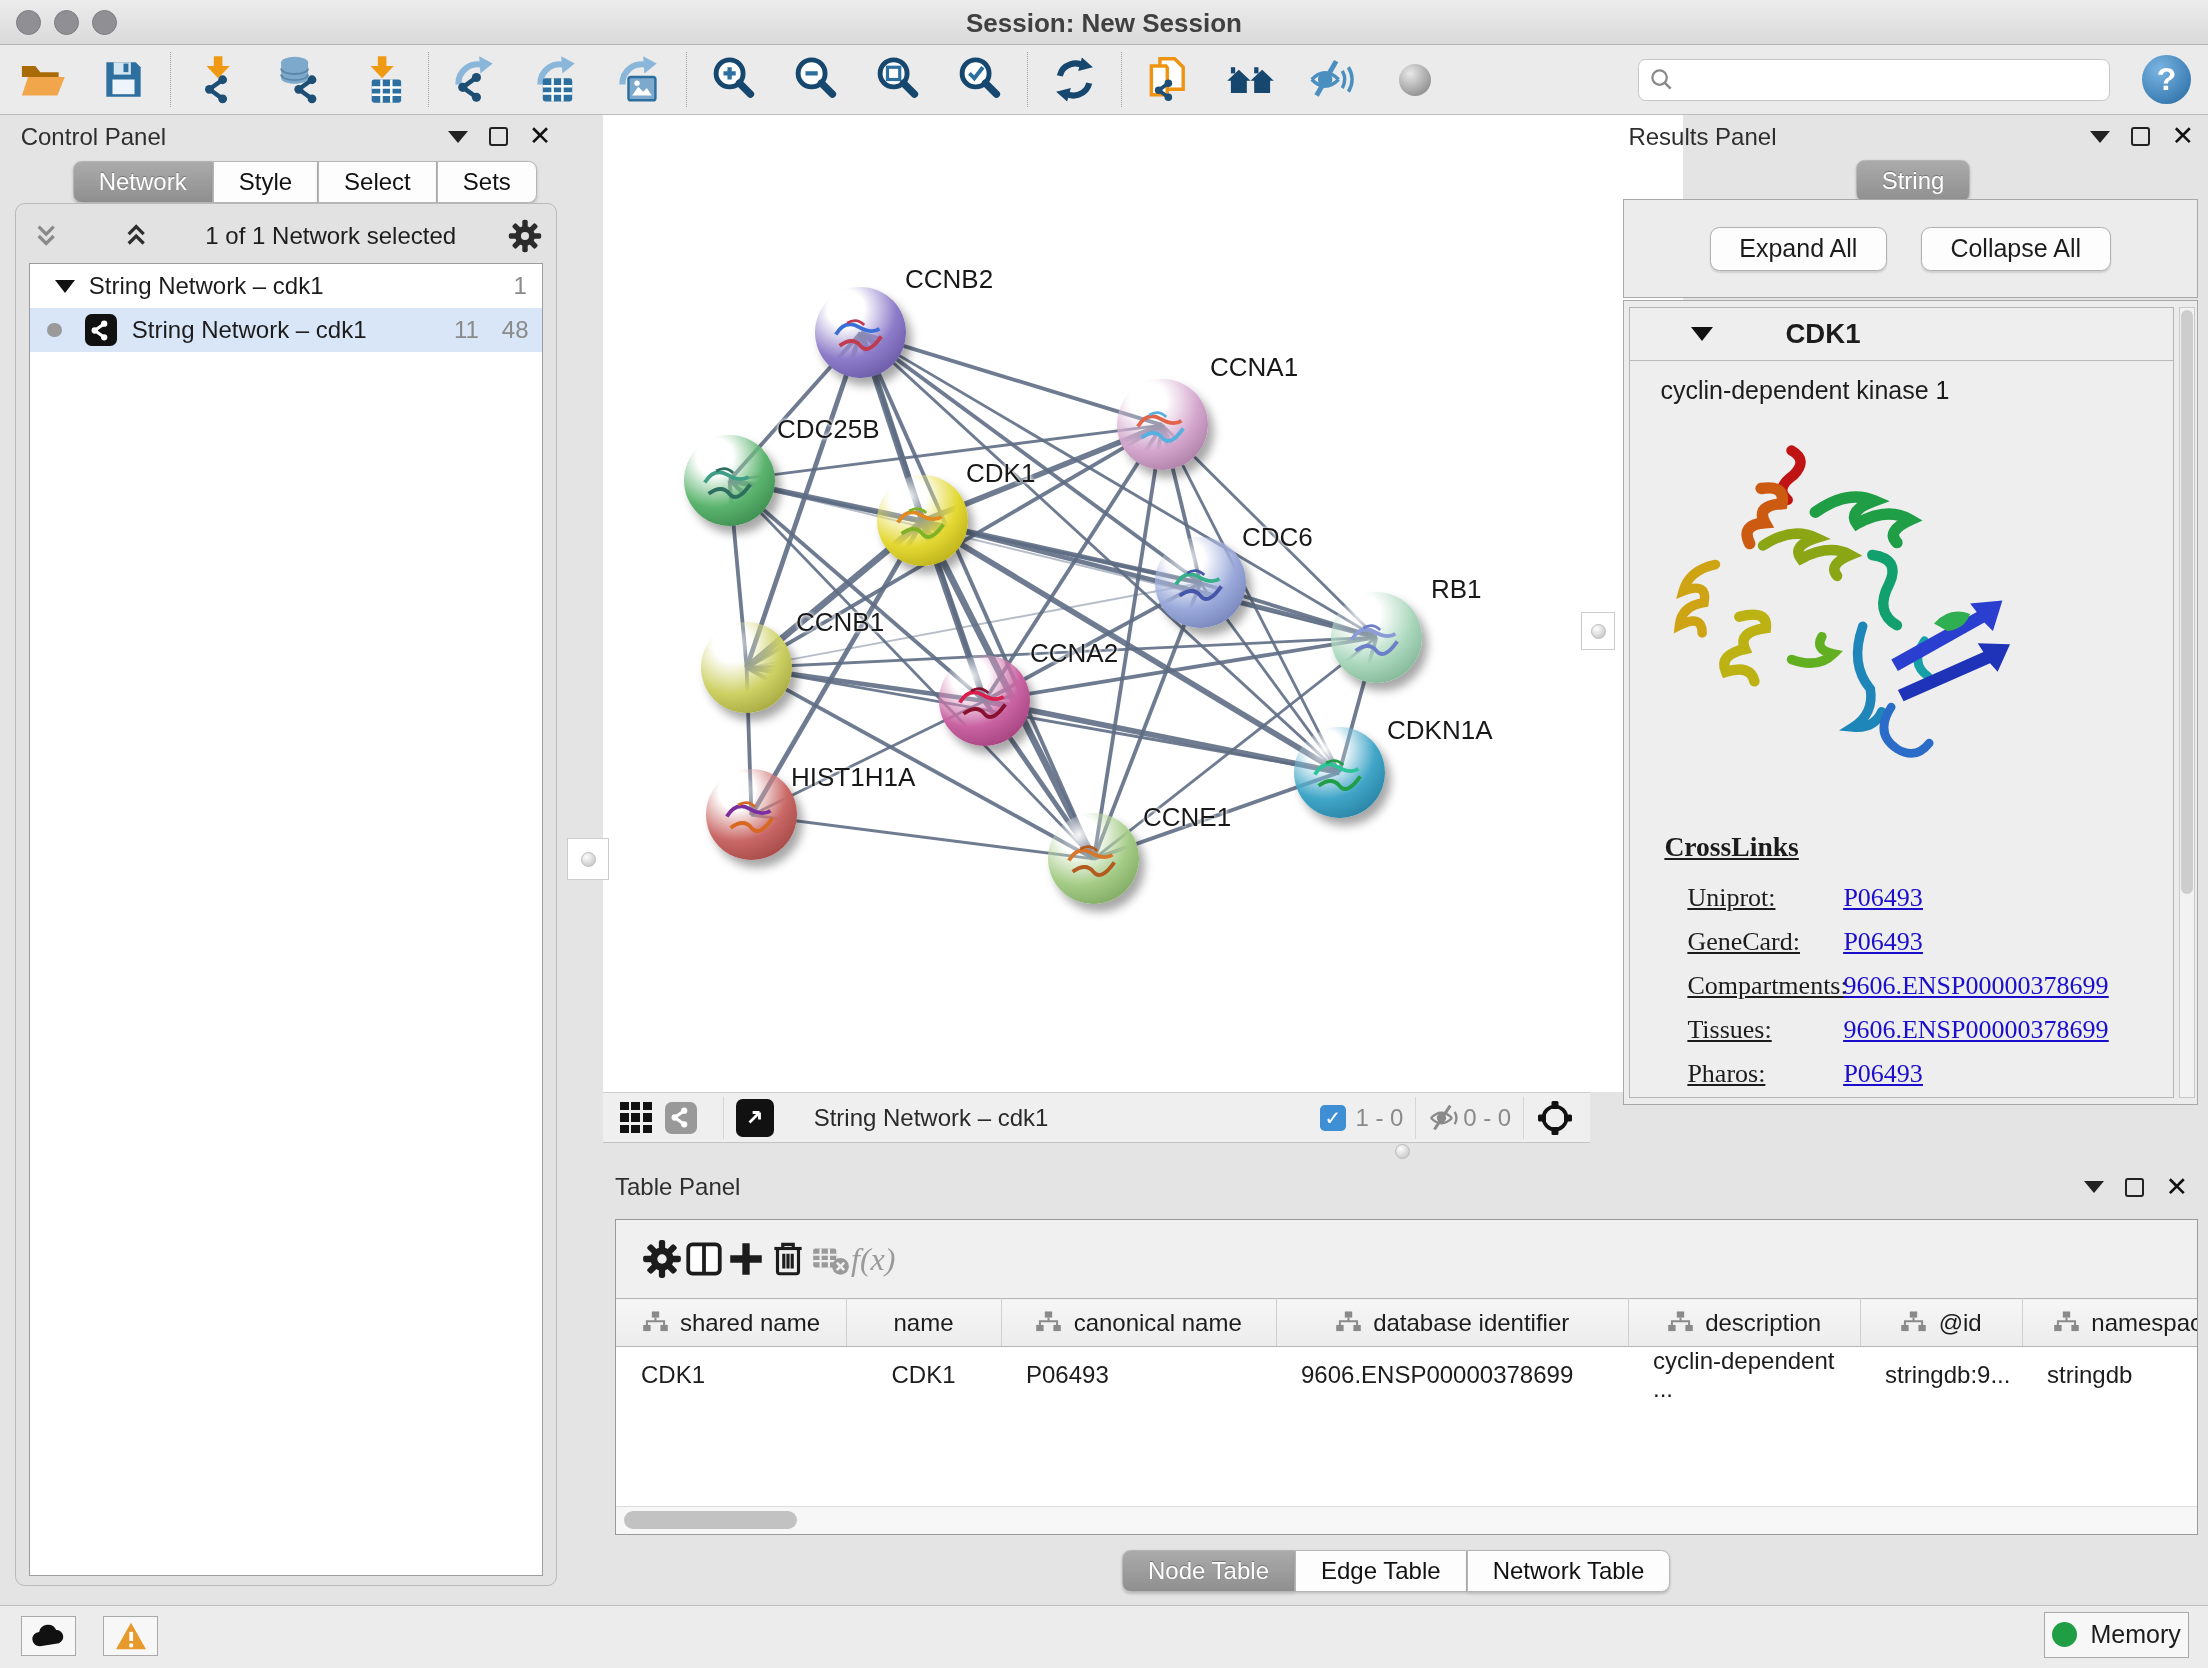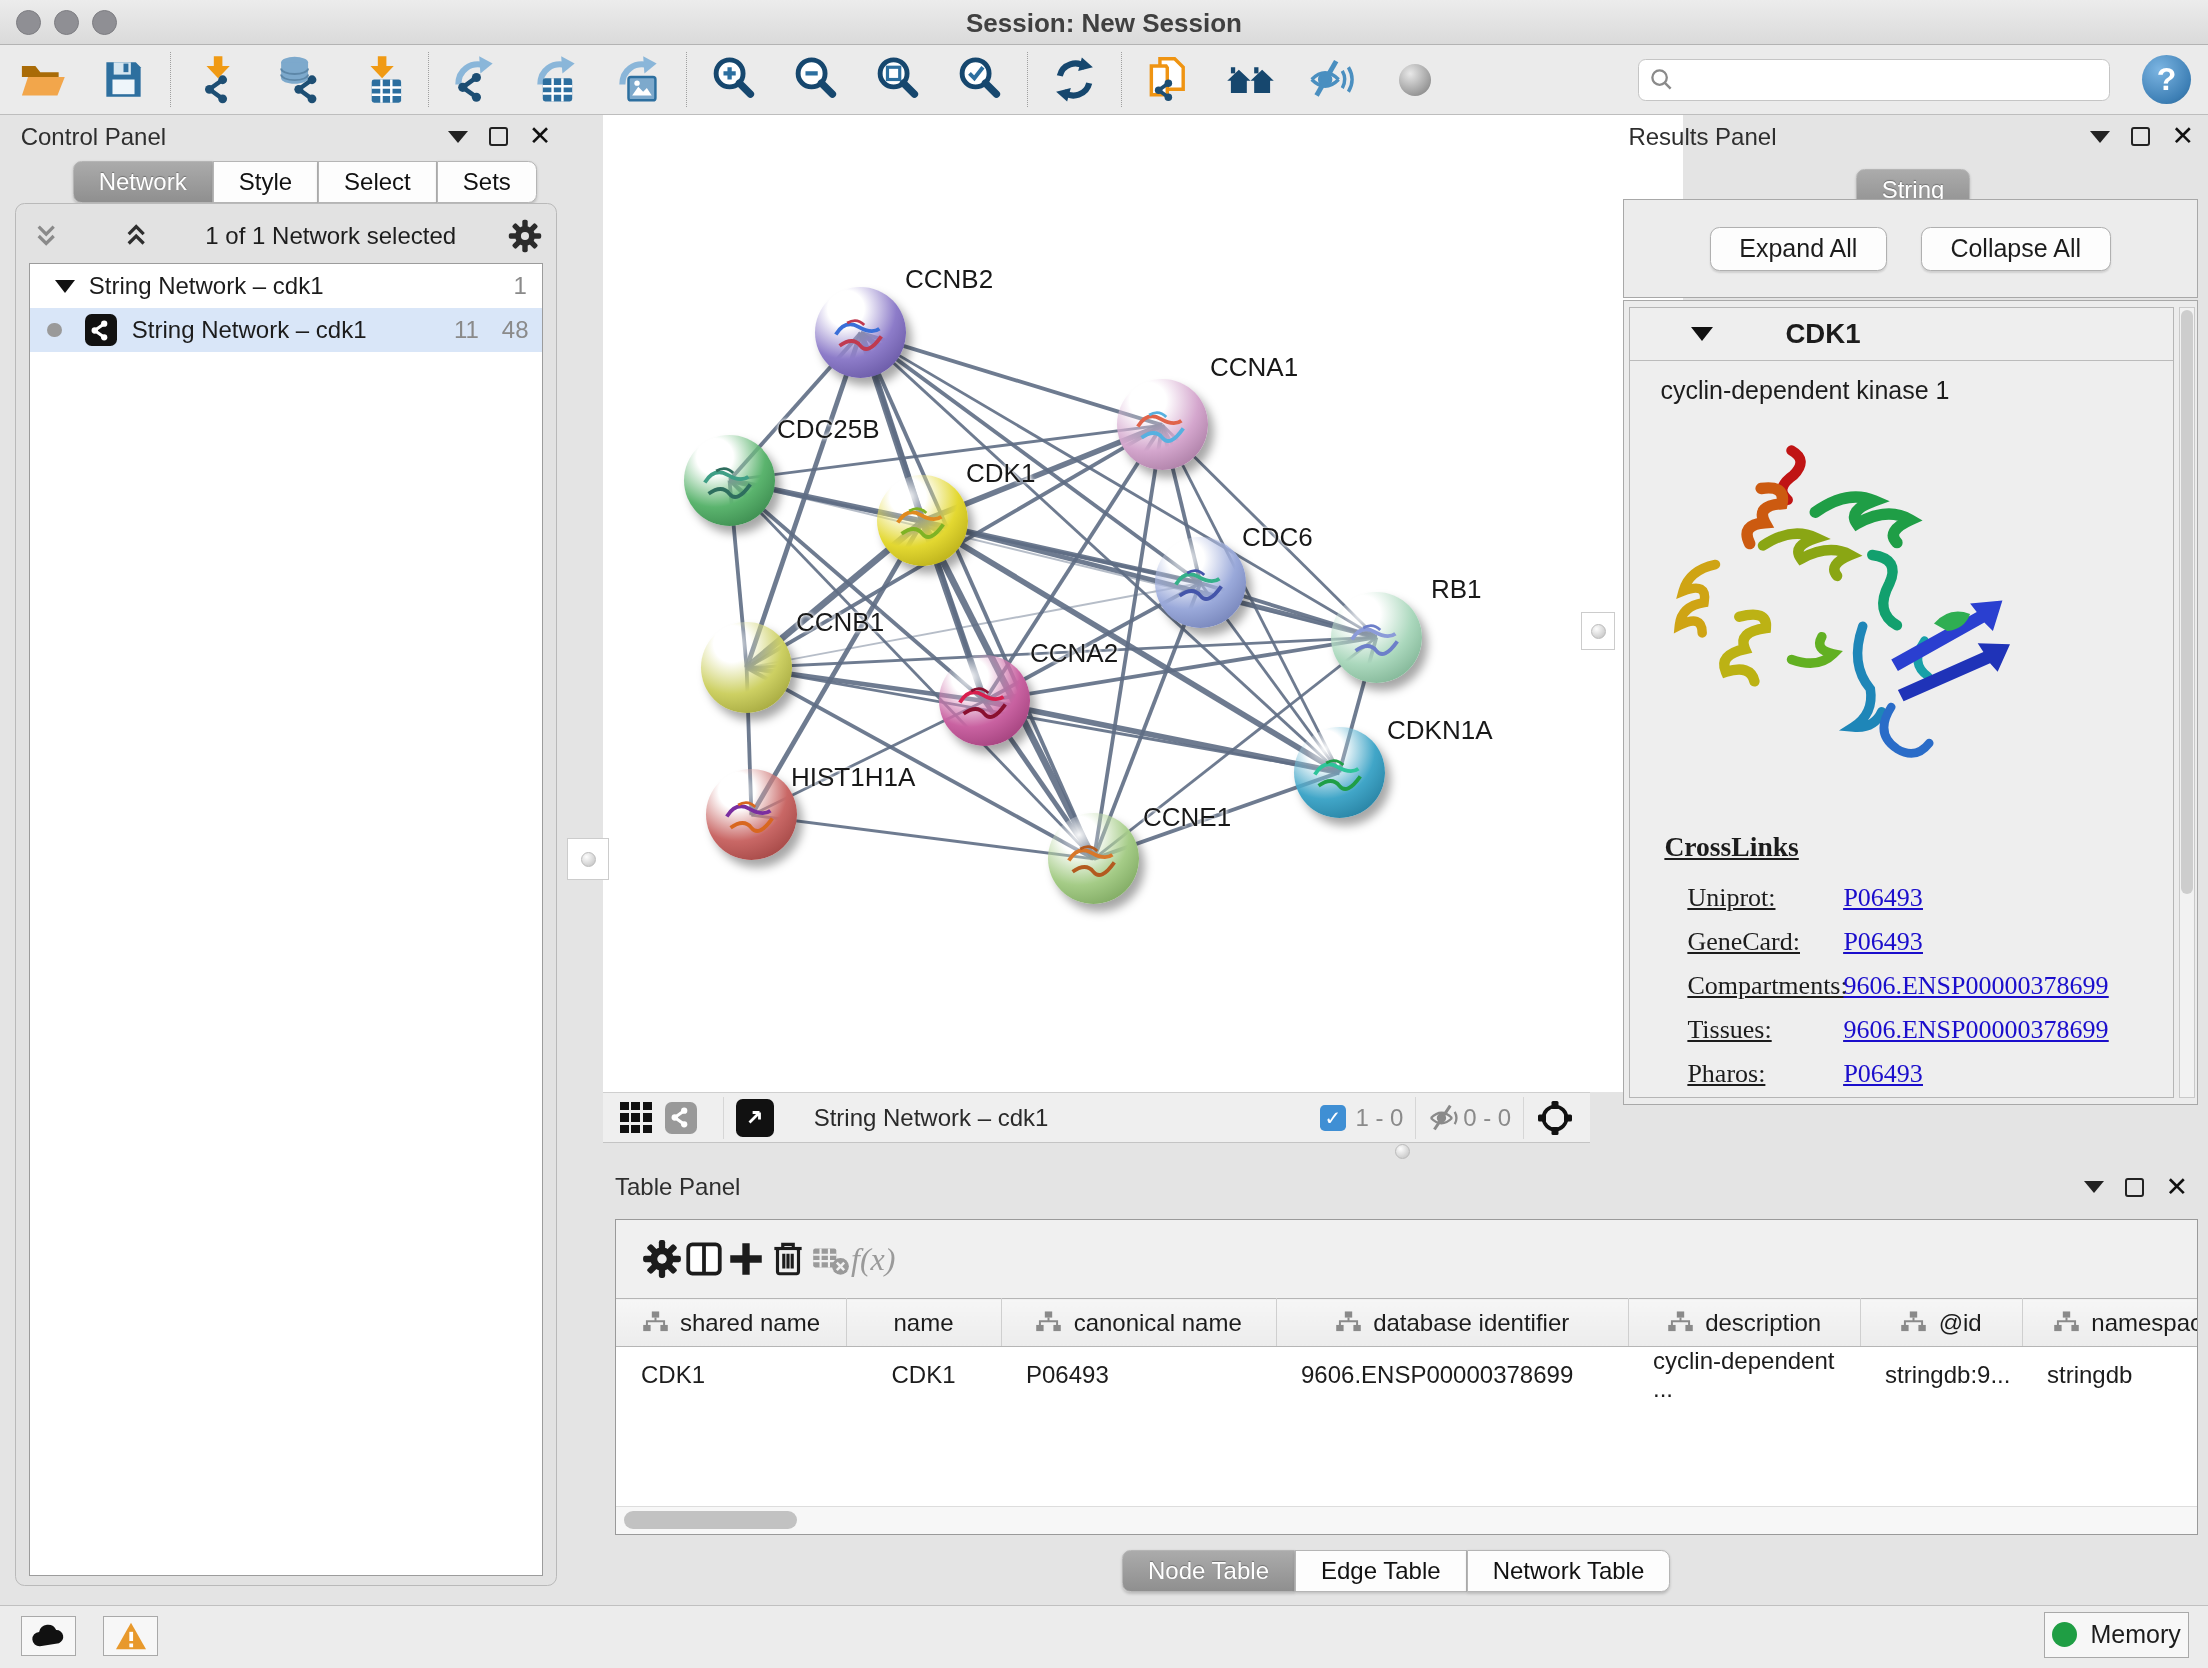--- a/index.html
+++ b/index.html
@@ -89,21 +89,21 @@
     font-size:20px; font-weight:bold; display:flex; align-items:center; justify-content:center; margin-right:9.5px; }
   .net-splitter { position:absolute; left:565px; top:1143px; width:1644px; height:15px; background:#e4e4e4; }
   .split-dot { position:absolute; width:15px; height:15px; border-radius:50%;
     background:radial-gradient(circle at 35% 30%,#fdfdfd,#bdbdbd); border:1px solid #bbb; }
   .split-sq { position:absolute; width:42px; height:42px; background:#fff; border:1px solid #ccc;
     display:flex; align-items:center; justify-content:center; }
 
   
   .results-panel { position:absolute; left:1617px; top:115px; width:592px; height:1043px; }
   .rp-header { position:absolute; left:11.4px; right:15px; top:7.6px; display:flex; justify-content:space-between; align-items:center; }
-  .rp-tab { position:absolute; left:0; right:0; top:54px; display:flex; justify-content:center; }
+  .rp-tab { position:absolute; left:0; right:0; top:45px; display:flex; justify-content:center; }
   .rp-box1 { position:absolute; left:5.7px; right:11.4px; top:84px; height:99px;
     background:#ececec; border:1.9px solid #a8a8a8; display:flex; align-items:center; justify-content:center; gap:34px; }
   .rp-btn { height:44px; padding:0 28.5px; background:#fdfdfd; border:1px solid #b0b0b0; border-radius:9.5px;
     font-size:25px; display:flex; align-items:center; box-shadow:0 1.9px 1.9px rgba(0,0,0,.12); }
   .rp-box2 { position:absolute; left:5.7px; right:11.4px; top:185px; bottom:53px;
     background:#ececec; border:1.9px solid #a8a8a8; }
   .rp-inner { position:absolute; left:5.7px; right:23px; top:5.7px; bottom:5.7px; border:1px solid #b5b5b5; background:#eeeeee; }
   .rp-generow { height:53px; display:flex; align-items:center; border-bottom:1px solid #bbb; }
   .rp-generow .arrow { width:0; height:0; border-left:11.4px solid transparent; border-right:11.4px solid transparent;
     border-top:14.3px solid #111; margin:0 72px 0 61px; }

